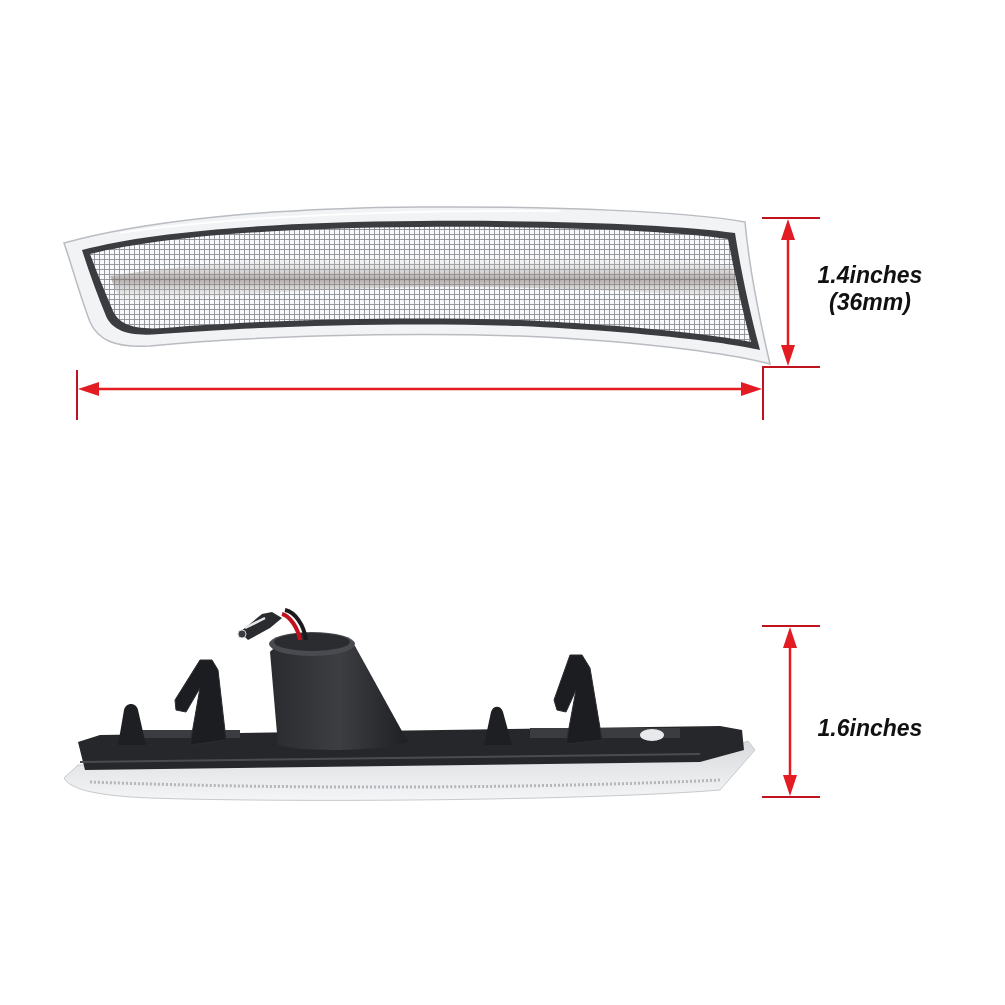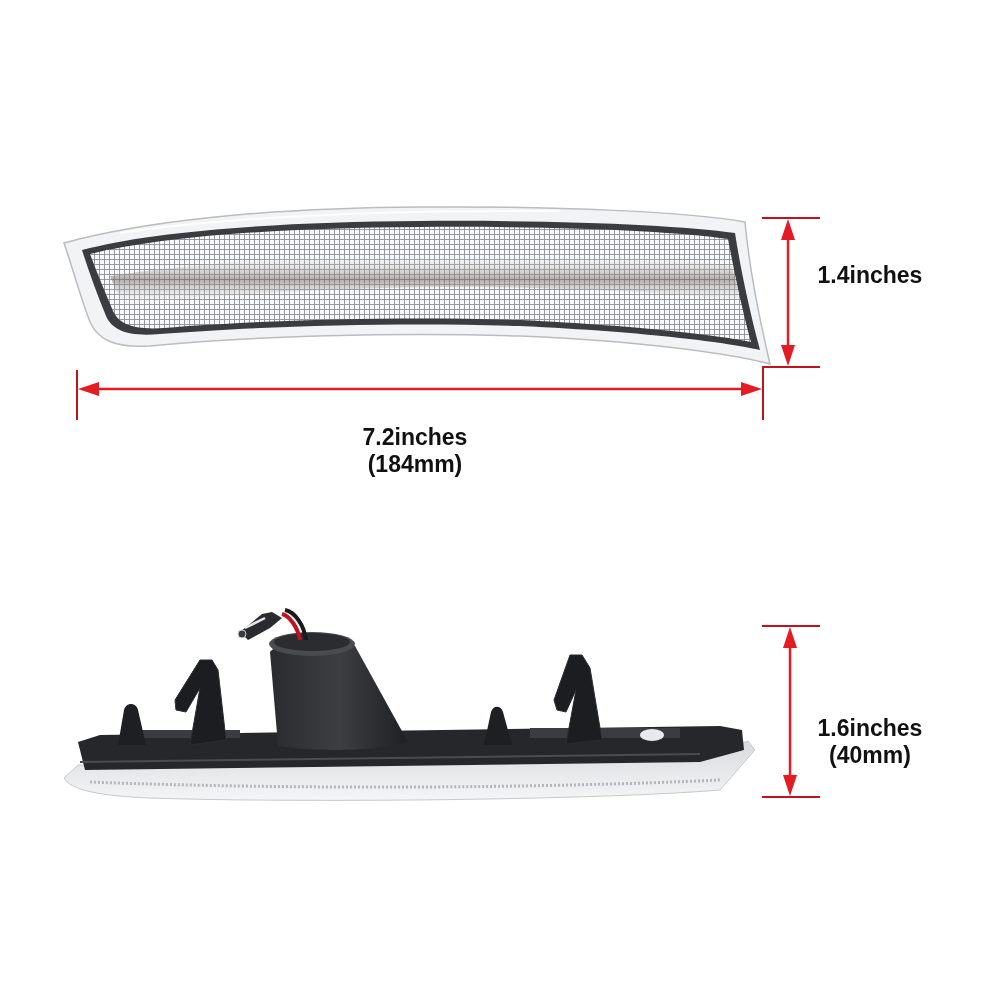--- a/index.html
+++ b/index.html
@@ -2,20 +2,21 @@
 <html><head>
   <meta charset="utf-8">
   <style>
     html, body { margin: 0; padding: 0; background: #ffffff; }
     body { width: 1005px; height: 1005px; position: relative; overflow: hidden; font-family: "Liberation Sans", sans-serif; }
     .stage { position: absolute; left: 0; top: 0; width: 1005px; height: 1005px; }
     svg.art { position: absolute; left: 0; top: 0; }
     .dim-label {
       position: absolute;
       font-family: "Liberation Sans", sans-serif;
+      font-style: italic;
       font-weight: bold;
       color: #111111;
       text-align: center;
       line-height: 27px;
       font-size: 23px;
       white-space: nowrap;
     }
     .dim-label span { display: block; }
     #label-top-height { left: 780px; top: 262px; width: 180px; }
     #label-top-width { left: 320px; top: 424px; width: 190px; }
@@ -115,25 +116,21 @@
       <line x1="762" y1="626" x2="820" y2="626" stroke="#c1121f" stroke-width="2"></line>
       <line x1="762" y1="797" x2="820" y2="797" stroke="#c1121f" stroke-width="2"></line>
       <line x1="790" y1="640" x2="790" y2="783" stroke="#e31b23" stroke-width="2.5"></line>
       <polygon points="790,627 783,648 797,648" fill="#e31b23"></polygon>
       <polygon points="790,796 783,775 797,775" fill="#e31b23"></polygon>
     </g>
   </svg>
 
   <div class="dim-label" id="label-top-height">
     <span>1.4inches</span>
+    <span>(36mm)</span>
   </div>
 
-  <div class="dim-label" id="label-top-width">
-    <span>7.2inches</span>
-    <span>(184mm)</span>
-  </div>
 
   <div class="dim-label" id="label-bottom-height">
     <span>1.6inches</span>
-    <span>(40mm)</span>
   </div>
 
 </div>
 
 </body></html>

